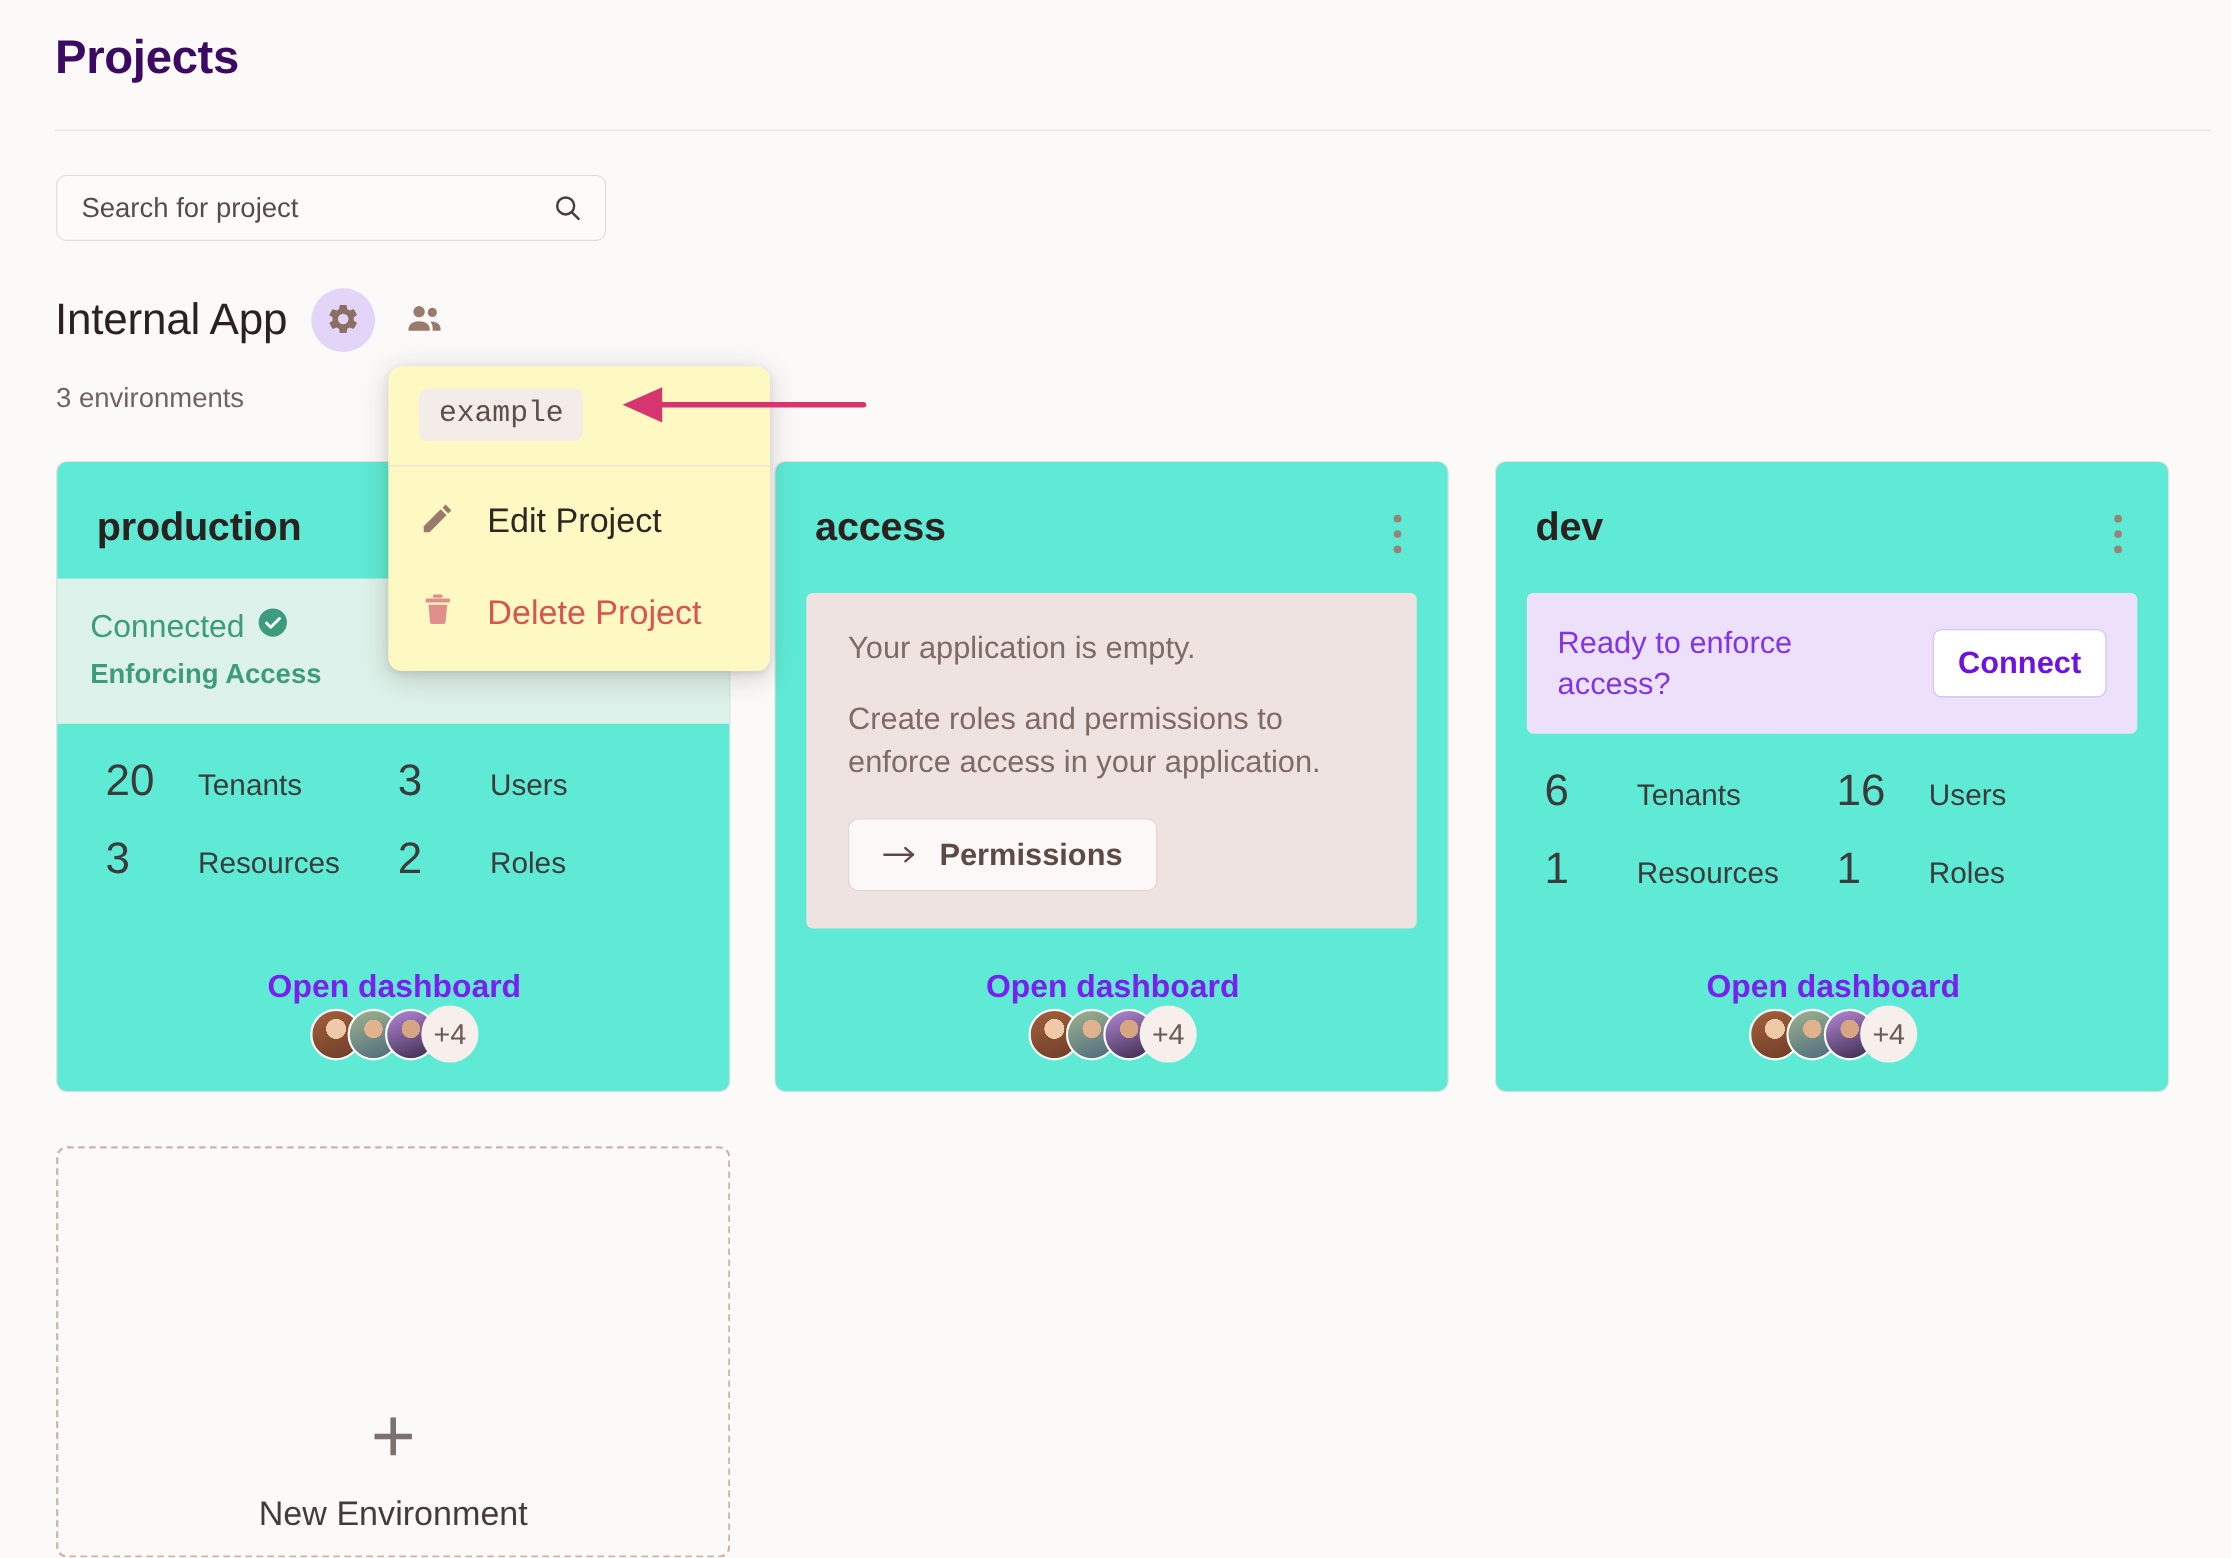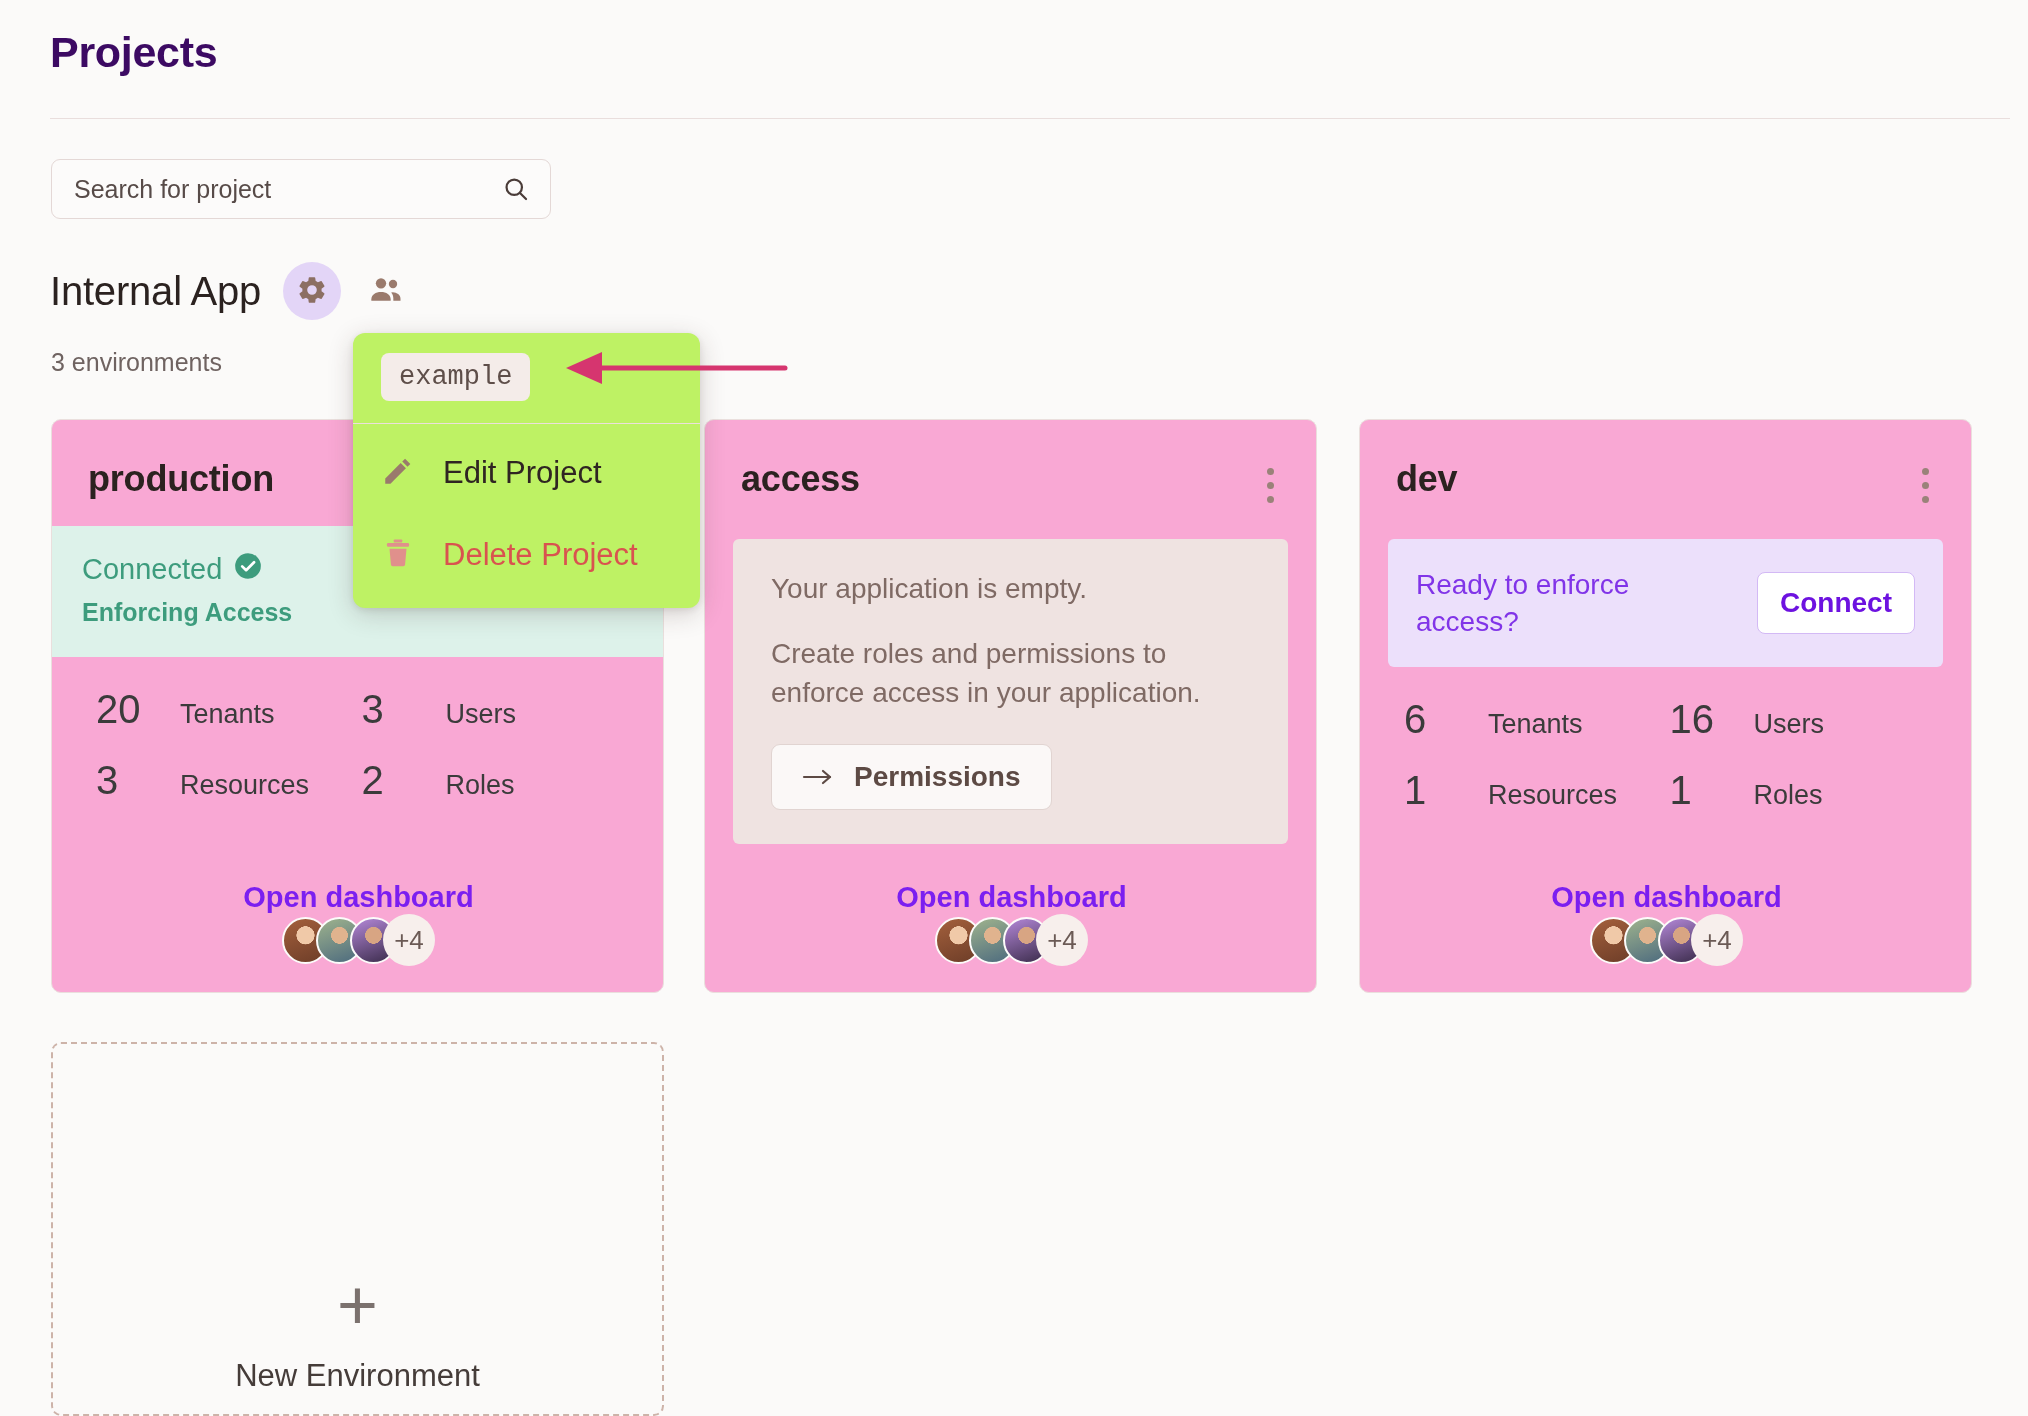--- a/index.html
+++ b/index.html
@@ -56,21 +56,21 @@
   }
   .env-count {
     position: absolute; left: 51px; top: 348px;
     font-size: 25px; color: #6f6361;
   }
 
   
   .card {
     position: absolute;
     width: 613px;
-    background: #f9a8d4;
+    background: #5eead4;
     border: 1px solid #eadfdd;
     border-radius: 10px;
   }
   .card-prod { left: 51px; top: 419px; height: 574px; }
   .card-stag { left: 704px; top: 419px; height: 574px; }
   .card-dev  { left: 1359px; top: 419px; height: 574px; }
 
   .card-head {
     display: flex; align-items: flex-start; justify-content: space-between;
     padding: 38px 36px 0 36px;
@@ -154,21 +154,21 @@
     border: 2px dashed #cdb3a9; border-radius: 10px;
     display: flex; flex-direction: column; align-items: center; justify-content: flex-end;
     padding-bottom: 20px; cursor: pointer; background: #fbfaf9;
   }
   .plus-glyph { font-size: 70px; color: #7b716e; font-weight: 200; line-height: 1; margin-bottom: 18px; }
   .new-env-label { font-size: 31px; color: #453c39; }
 
   
   .menu {
     position: absolute; left: 353px; top: 333px; width: 347px;
-    background: #bef264; border-radius: 12px;
+    background: #fef9c3; border-radius: 12px;
     box-shadow: 0 6px 26px rgba(60,40,35,0.20), 0 2px 6px rgba(60,40,35,0.10);
     z-index: 40; padding: 20px 0 12px 0;
   }
   .menu-chip-wrap { padding: 0 28px 22px 28px; }
   .menu-chip {
     display: inline-block; background: #f4ece9; border-radius: 8px;
     padding: 9px 18px; font-family: "Liberation Mono", monospace;
     font-size: 27px; color: #5e4e49;
   }
   .menu-div { height: 1px; background: #ecdfdc; margin: 0 0 8px 0; }

